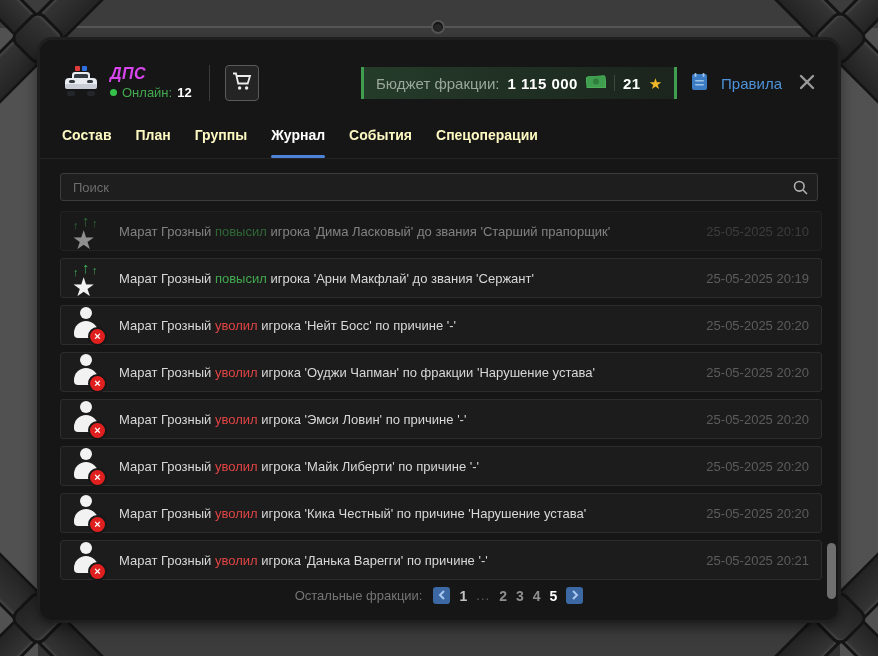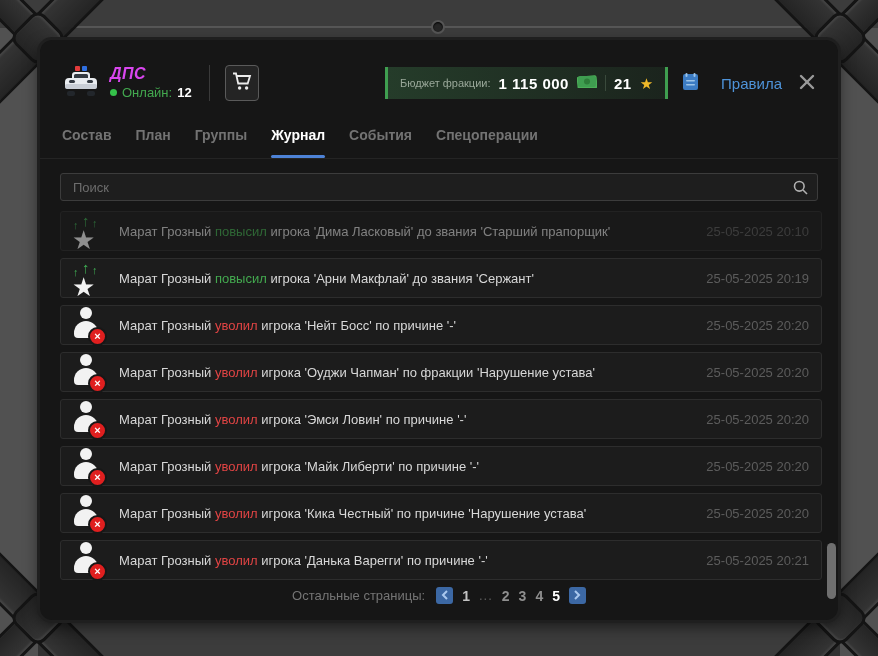--- a/index.html
+++ b/index.html
@@ -49,30 +49,30 @@
   .dot{width:7px;height:7px;border-radius:50%;background:#35c24a;}
   .online-label{color:#43a94f;}
   .online-count{color:#fff;font-weight:bold;}
   .hdr-div{width:1px;height:36px;background:#3a3a3a;margin:0 15px 0 17px;}
   .cart-btn{width:34px;height:36px;background:#242424;border:1px solid #5a5a5a;border-radius:4px;
     display:flex;align-items:center;justify-content:center;cursor:pointer;padding:0;}
   .spacer{flex:1;}
   .budget{display:flex;align-items:center;height:32px;padding:0 12px;gap:8px;
     background:linear-gradient(90deg,#253c2a,#1b241d);
     border-left:3px solid #3f9e50;border-right:3px solid #3f9e50;}
-  .budget-label{color:#9aa89a;font-size:11px;}
+  .budget-label{color:#9aa89a;font-size:15px;}
   .budget-val{color:#fff;font-weight:bold;font-size:15px;letter-spacing:.5px;}
   .chip-div{width:1px;height:16px;background:#3a4a3c;}
   .gold-star{color:#efb829;font-size:15px;line-height:1;}
-  .rules{display:flex;align-items:center;gap:23px;margin-left:15px;color:#4e93d9;font-size:15px;cursor:pointer;}
+  .rules{display:flex;align-items:center;gap:14px;margin-left:15px;color:#4e93d9;font-size:15px;cursor:pointer;}
   .close-btn{margin-left:14px;background:none;border:none;padding:2px;cursor:pointer;display:flex;}
 
   
   .tabs{display:flex;gap:24px;padding:0 22px;height:46px;align-items:stretch;border-bottom:1px solid #242424;}
-  .tab{display:flex;align-items:center;color:#737373;font-size:14px;font-weight:bold;position:relative;cursor:pointer;}
+  .tab{display:flex;align-items:center;color:#fef9c3;font-size:14px;font-weight:bold;position:relative;cursor:pointer;}
   .tab.active{color:#fff;}
   .tab.active::after{content:"";position:absolute;left:0;right:0;bottom:0;height:3px;background:#4d82d6;border-radius:2px;}
 
   
   .search-wrap{margin:14px 20px 10px;position:relative;}
   .search-input{width:100%;height:28px;box-sizing:border-box;background:#1e1e1e;border:1px solid #3c3c3c;
     border-radius:3px;color:#ccc;font-size:13px;padding:0 32px 0 12px;outline:none;font-family:inherit;}
   .search-input::placeholder{color:#6d6d6d;}
   .search-icn{position:absolute;right:10px;top:7px;}
 
@@ -325,21 +325,21 @@
             <span class="pbody"></span>
           <span class="badge">×</span>
         </span>
         <span class="row-text"><span>Марат Грозный </span><span class="act red">уволил</span><span> игрока 'Данька Варегги' по причине '-'</span></span>
         <span class="row-time">25-05-2025 20:21</span>
       </div>
 
     </div>
 
     <div class="pagination">
-      <span class="pg-label">Остальные страницы:</span>
+      <span class="pg-label">Остальные фракции:</span>
       <button class="pg-btn">
         <span>
           <svg width="8" height="10" viewBox="0 0 8 10" fill="none" stroke="#aac8ee" stroke-width="2">
               <polyline points="6,1 2,5 6,9"></polyline>
             </svg>
         </span>
       </button>
       <span class="pg-num first">1</span>
       <span class="pg-ellipsis">...</span>
       <span class="pg-num">2</span>

